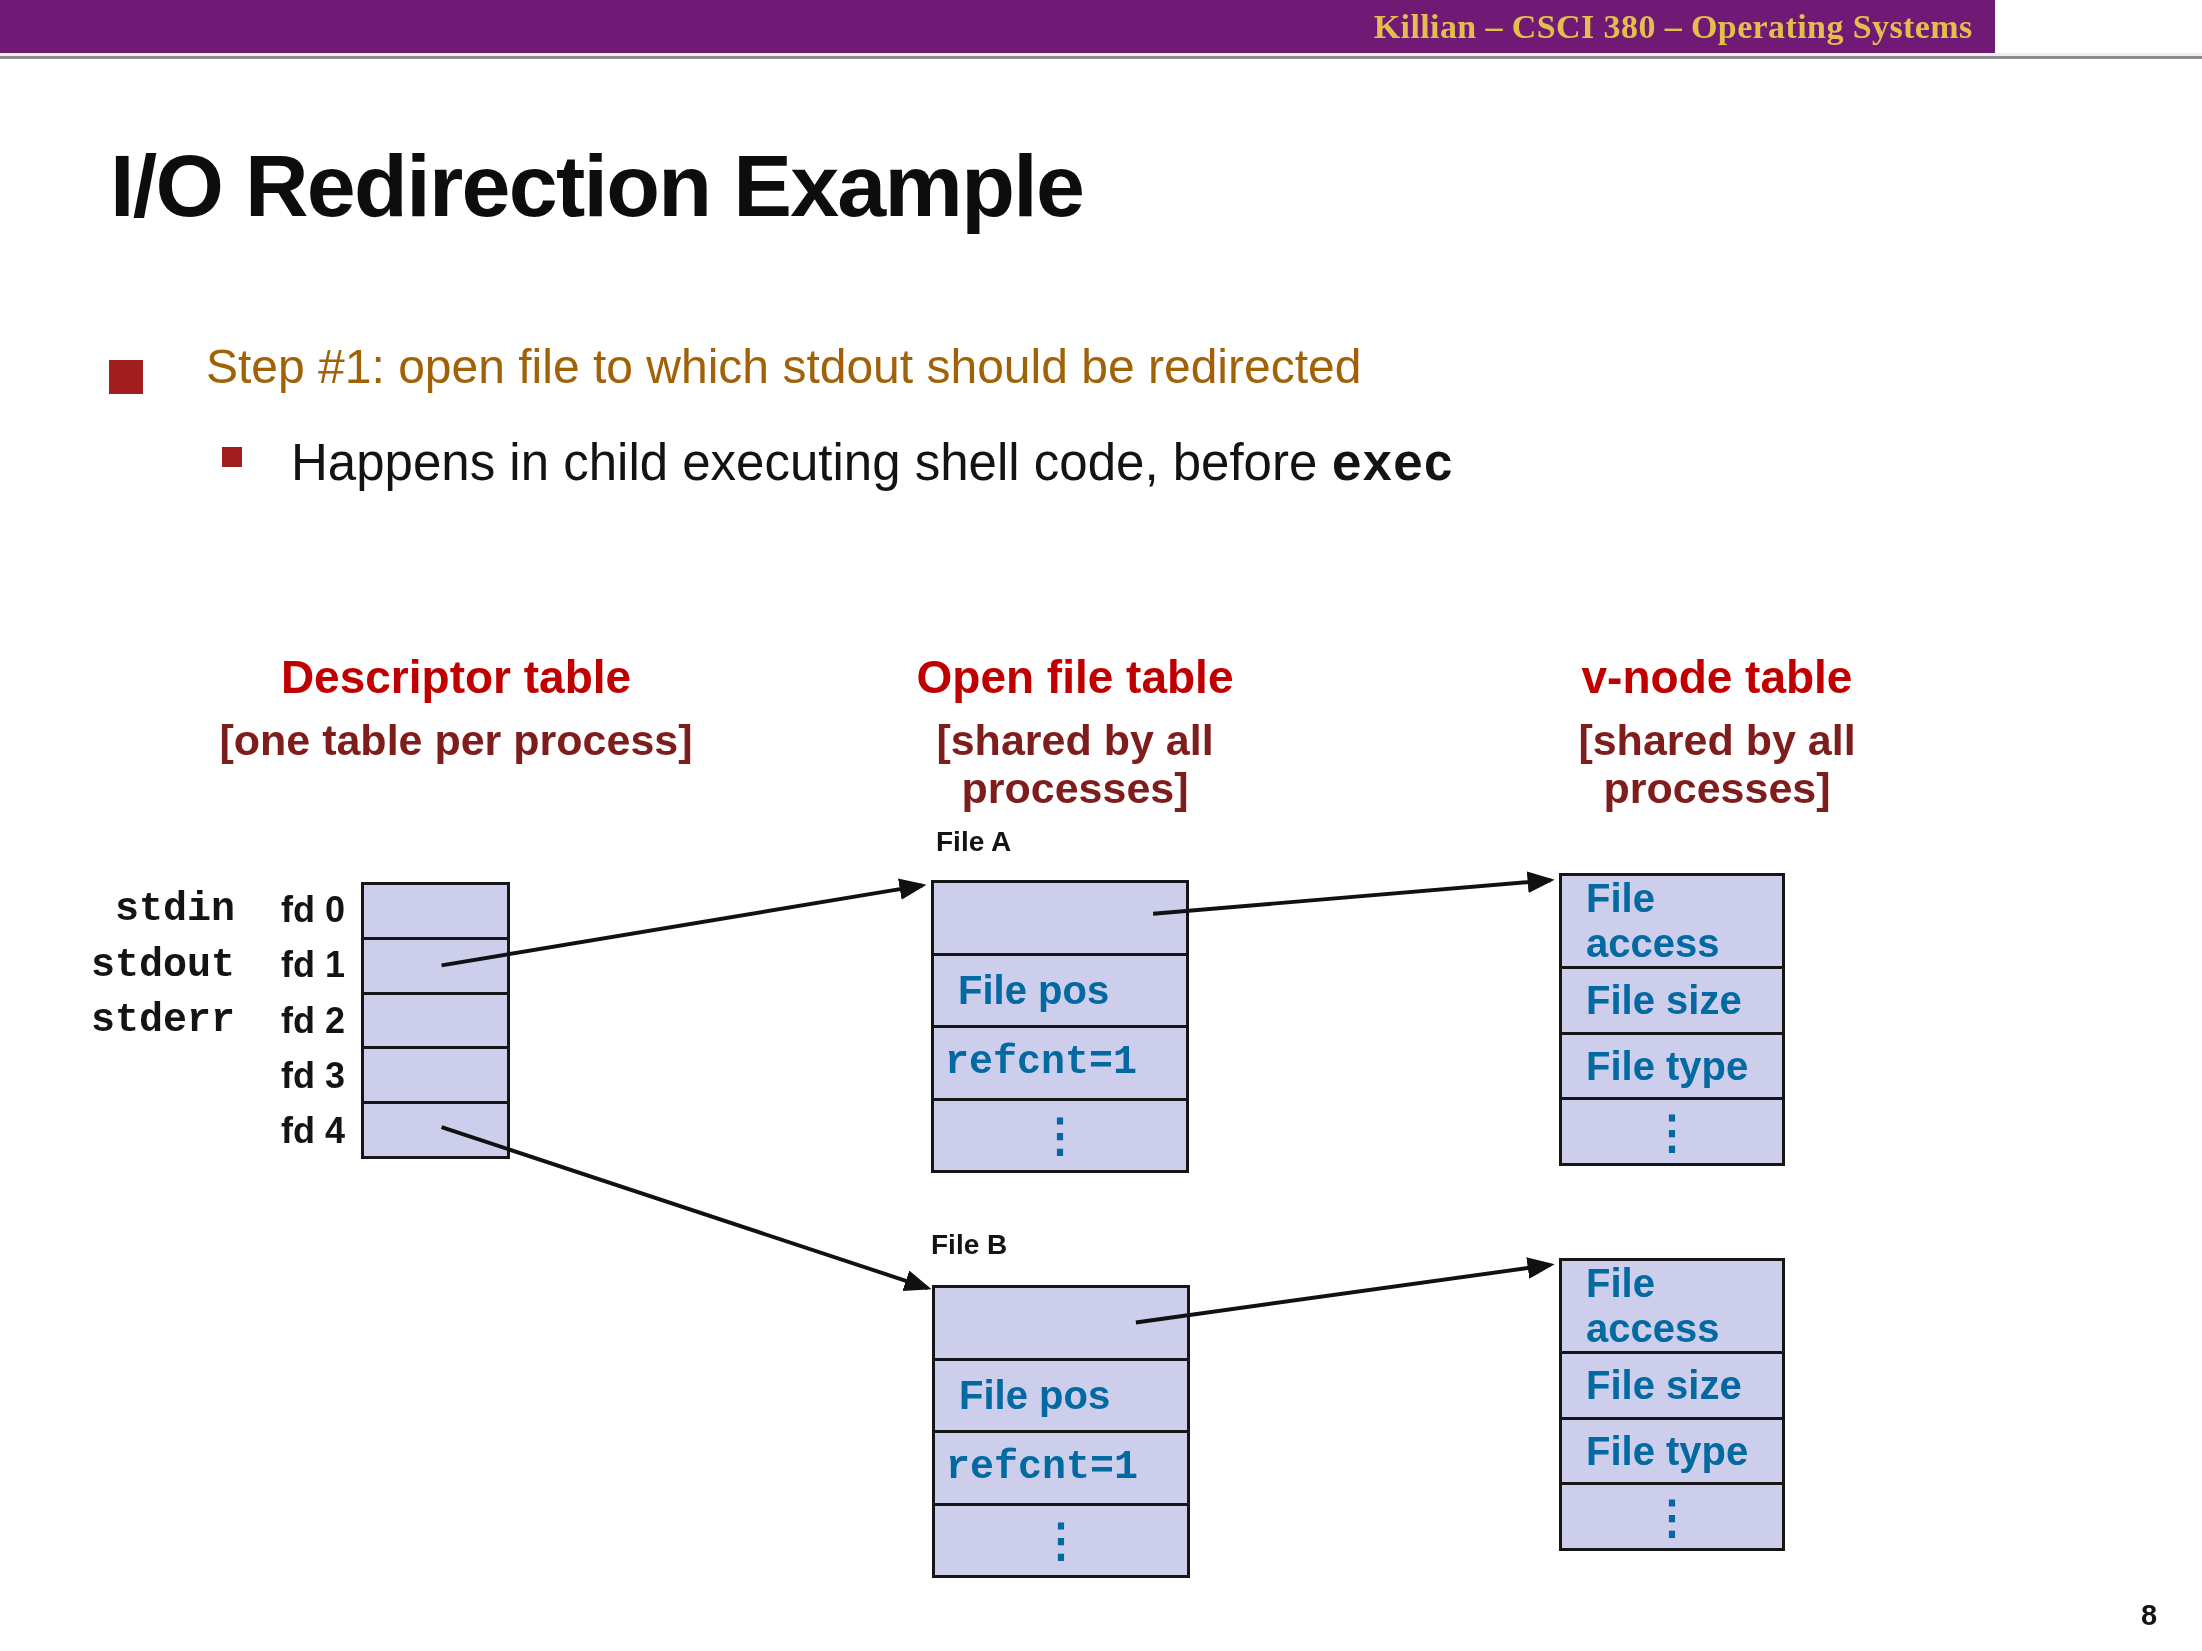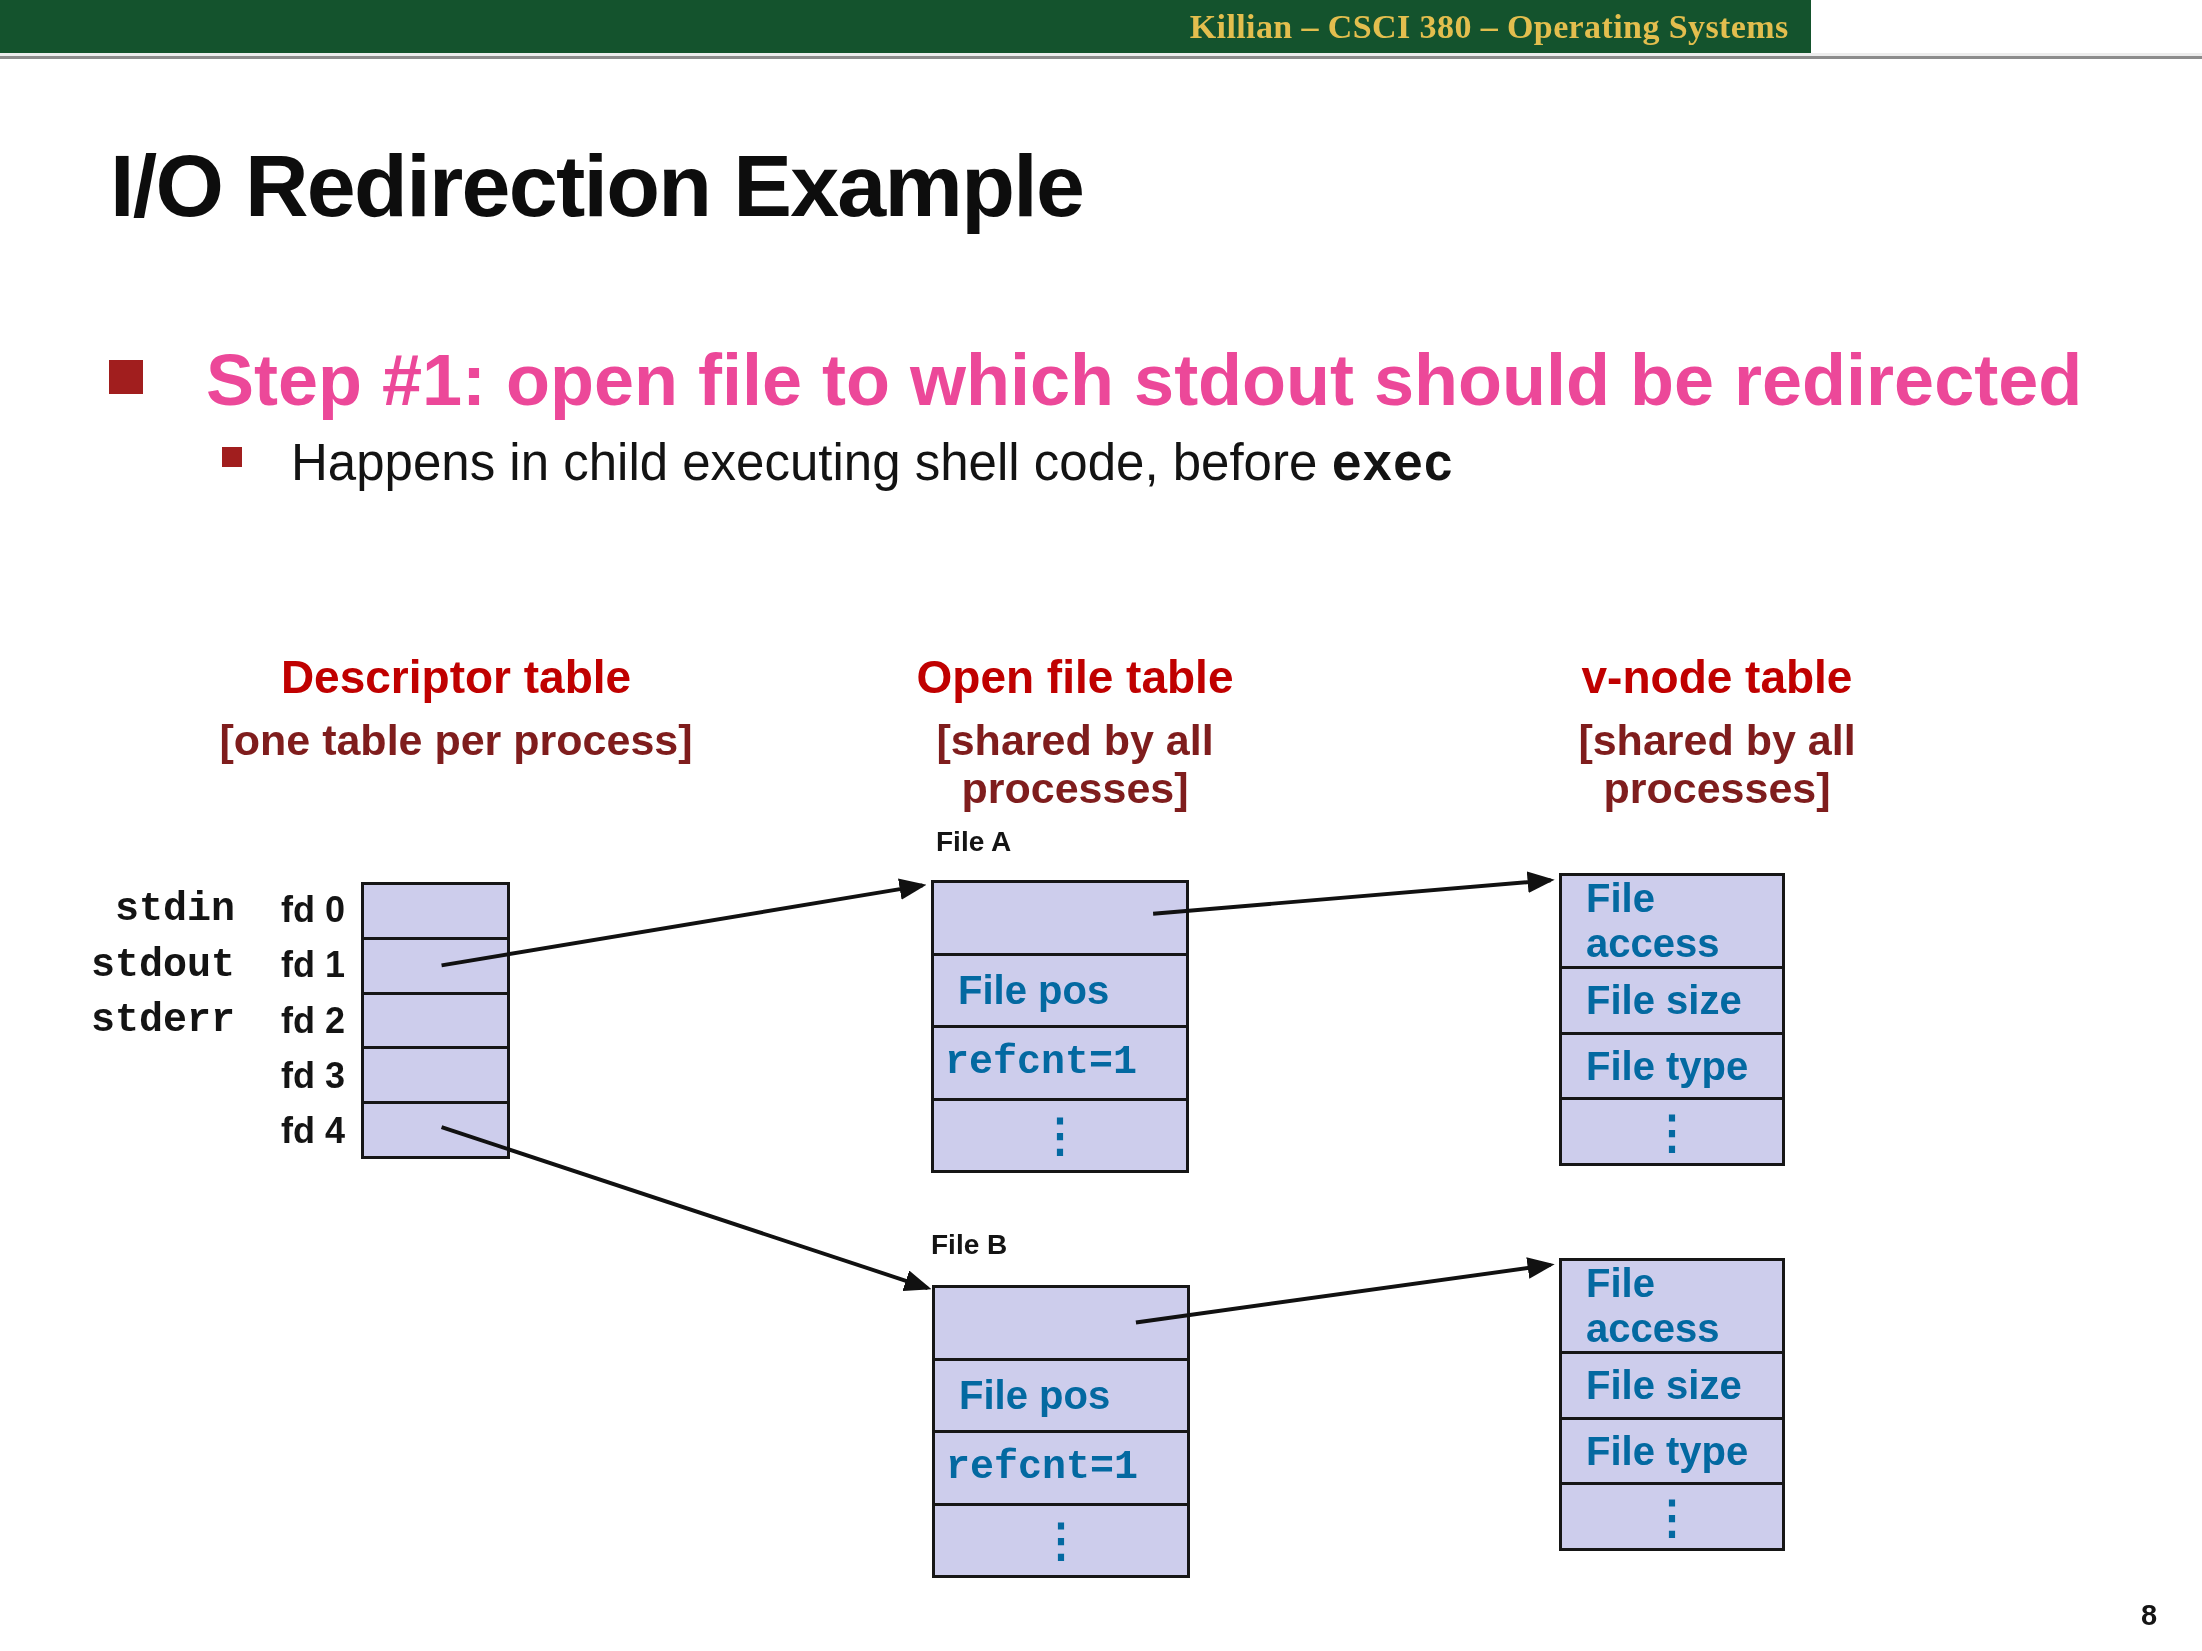--- a/index.html
+++ b/index.html
@@ -1,30 +1,30 @@
 <!DOCTYPE html>
 <html style="font-size:13.8px"><head>
 <meta charset="utf-8">
 <style>
   html,body{margin:0;padding:0;background:#fff;}
   .slide{position:relative;width:2203px;height:1652px;background:#fff;overflow:hidden;
          font-family:"Liberation Sans",sans-serif;color:#111;}
   
-  .topbar{position:absolute;left:0;top:0;width:1811px;height:53px;background:#14532d;
+  .topbar{position:absolute;left:0;top:0;width:1995px;height:53px;background:#701a75;
           display:flex;align-items:center;justify-content:flex-end;box-sizing:border-box;
           padding-right:22.4px;}
   .topbar .course{font-family:"Liberation Serif",serif;font-weight:bold;font-size:34px;
           color:var(--header_gold,#e3be4e);letter-spacing:0.4px;}
   .barline1{position:absolute;left:0;top:53px;width:2203px;height:2.6px;background:#ededed;}
   .barline2{position:absolute;left:0;top:56px;width:2203px;height:3.4px;background:#8c8c8c;}
   
   .title{position:absolute;left:110px;top:138px;font-size:88px;font-weight:bold;
          letter-spacing:-1.7px;line-height:1.1;color:#0d0d0d;}
   .b1sq{position:absolute;left:109px;top:360px;width:34px;height:34px;background:var(--bullet_red,#a11e1e);}
-  .b1tx{position:absolute;left:206px;top:341px;font-size:72px;font-weight:bold;line-height:1.1;color:#ec4899;}
+  .b1tx{position:absolute;left:206px;top:341px;font-size:48px;font-weight:normal;line-height:1.1;color:#a16207;}
   .b2sq{position:absolute;left:222px;top:447px;width:20px;height:20px;background:var(--bullet_red,#a11e1e);}
   .b2tx{position:absolute;left:291px;top:434px;font-size:51px;line-height:1.15;color:#131313;}
   .b2tx .code{font-family:"Liberation Mono",monospace;font-weight:bold;}
   
   .colhead{position:absolute;width:516px;text-align:center;line-height:1.12;}
   .colhead .red{font-size:46px;font-weight:bold;color:var(--heading_red,#c00000);}
   .colhead .sub{font-size:43px;font-weight:bold;color:#7f1d1d;margin-top:12px;}
   
   .dtable{position:absolute;background:var(--cell_fill,#cdcdec);border:3.4px solid #161616;
           box-sizing:border-box;display:flex;flex-direction:column;}

